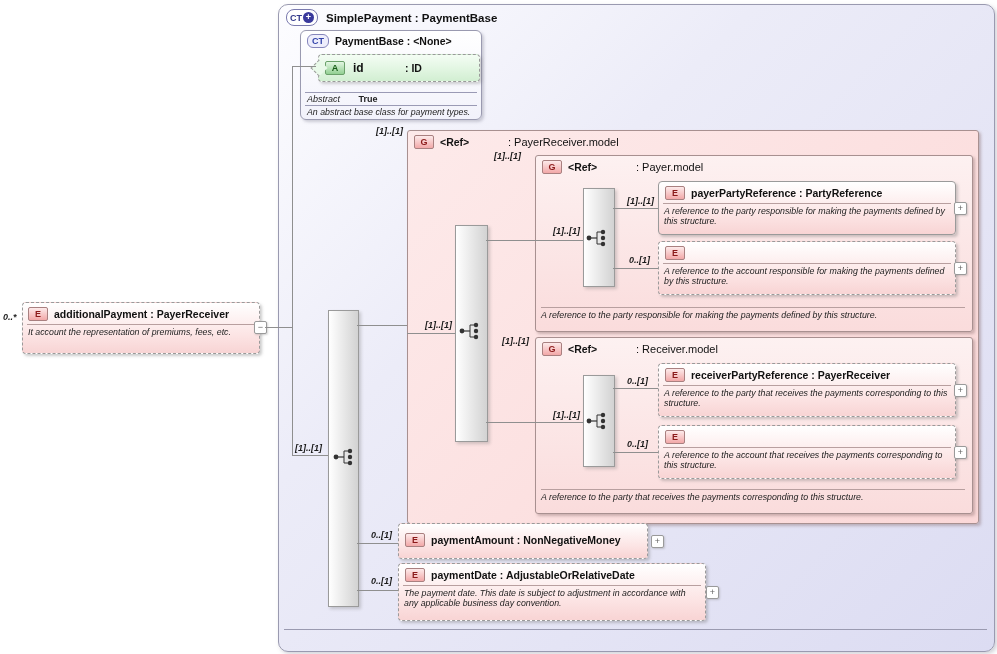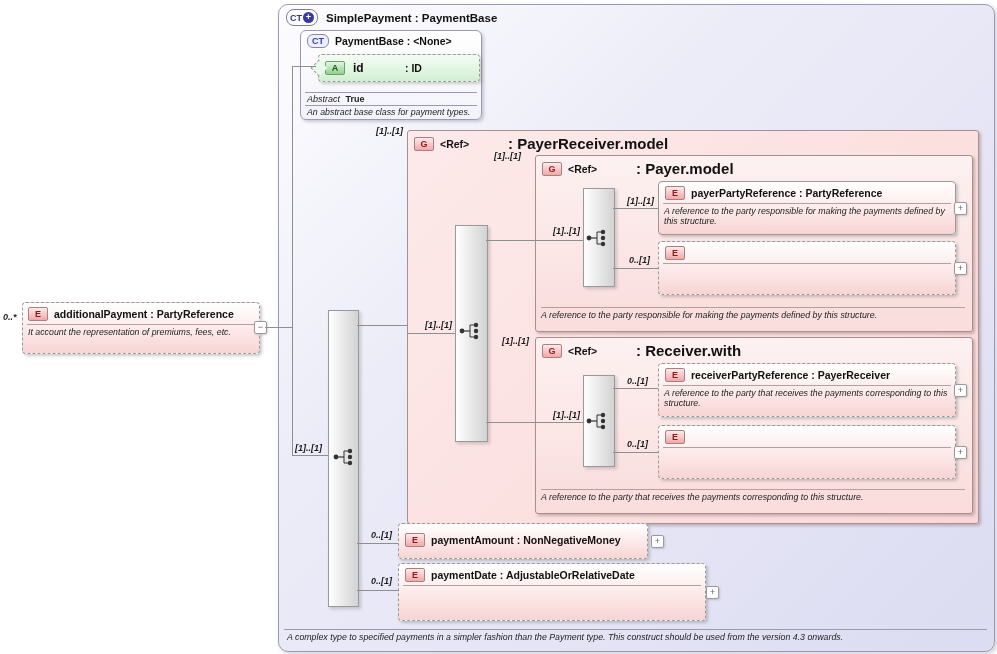--- a/index.html
+++ b/index.html
@@ -36,21 +36,21 @@
   .esep{margin:3px 4px 0 4px;border-top:1px solid #b89f9f;}
   .edoc{font-size:8.8px;font-style:italic;color:#222;padding:2px 5px 0 5px;line-height:1.18;}
 
   
   .gbox{position:absolute;border:1px solid #a89090;border-radius:3px;
     box-shadow:2px 2px 3px rgba(130,100,100,.4);}
   .gbox.pr{background:linear-gradient(135deg,#fdeaea 0%,#fbd8d8 100%);}
   .gbox.sub{background:linear-gradient(180deg,#fdf1f1 0%,#fadcdc 100%);}
   .ghead{display:flex;align-items:center;gap:6px;padding:4px 6px 0 6px;}
   .gref{font-size:10.5px;font-weight:bold;color:#111;width:62px;}
-  .gtype{font-size:15px;font-weight:bold;color:#111;white-space:nowrap;}
+  .gtype{font-size:11px;font-weight:normal;color:#111;white-space:nowrap;}
   .gfooter{position:absolute;left:5px;right:7px;top:151px;border-top:1px solid #b89f9f;
     padding-top:2px;font-size:8.8px;font-style:italic;color:#222;}
 
   
   .pbbox{position:absolute;left:300px;top:30px;width:180px;height:88px;
     background:linear-gradient(180deg,#ffffff,#f2f2fb);border:1px solid #9a9ab0;border-radius:6px;
     box-shadow:2px 2px 3px rgba(120,120,140,.35);}
   .pbhead{display:flex;align-items:center;gap:6px;padding:3px 6px 0 6px;}
   .pbtitle{font-size:10.5px;font-weight:bold;color:#111;}
   .attrbox{position:absolute;left:17px;top:23px;width:148px;height:26px;
@@ -98,31 +98,31 @@
     </div>
     <div class="attrbox">
       <span class="attrpoint"></span>
       <span class="badge a">A</span>
       <span class="attrname">id</span>
       <span class="attrtype">: ID</span>
     </div>
     <div class="pbsep" style="top:61px"></div>
     <div class="pbrow" style="top:63px">
       <span style="font-style:italic">Abstract</span>
-      <span style="font-weight:bold;margin-left:3px">True</span>
+      <span style="font-weight:bold;margin-left:16px">True</span>
     </div>
     <div class="pbsep" style="top:74px"></div>
     <div class="pbdoc" style="top:76px">An abstract base class for payment types.</div>
   </div>
 
   <span class="card" style="left:3px;top:312px">0..*</span>
   <div class="ebox dashed" style="left:22px;top:302px;width:236px;height:50px">
     <div class="ehead" style="padding-left:5px">
       <span class="badge e">E</span>
-      <span class="etitle">additionalPayment : PartyReference</span>
+      <span class="etitle">additionalPayment : PayerReceiver</span>
     </div>
     <div class="esep"></div>
     <div class="edoc">It account the representation of premiums, fees, etc.</div>
   </div>
   <div class="pm" style="left:254px;top:321px">−</div>
 
   <div class="hline" style="left:265px;top:327px;width:27px"></div>
   <div class="vline" style="left:292px;top:66px;height:390px"></div>
   <div class="hline" style="left:292px;top:66px;width:24px"></div>
   <div class="hline" style="left:292px;top:455px;width:36px"></div>
@@ -145,21 +145,21 @@
       <span class="gtype">: Payer.model</span>
     </div>
     <div class="gfooter">A reference to the party responsible for making the payments defined by this structure.</div>
   </div>
 
   <span class="card" style="left:502px;top:336px">[1]..[1]</span>
   <div class="gbox sub" style="left:535px;top:337px;width:436px;height:175px">
     <div class="ghead">
       <span class="badge g">G</span>
       <span class="gref">&lt;Ref&gt;</span>
-      <span class="gtype">: Receiver.with</span>
+      <span class="gtype">: Receiver.model</span>
     </div>
     <div class="gfooter">A reference to the party that receives the payments corresponding to this structure.</div>
   </div>
 
   <div class="seqbar" style="left:328px;top:310px;width:29px;height:295px"></div>
   <svg class="seqicon" style="left:333px;top:447px" width="24" height="20" viewBox="0 0 24 20">
     <line x1="1" y1="10" x2="11" y2="10" stroke="#333" stroke-width="1.2"></line>
       <circle cx="3" cy="10" r="2.4" fill="#333"></circle>
     <line x1="11" y1="4" x2="11" y2="16" stroke="#333"></line>
       <line x1="11" y1="4" x2="16" y2="4" stroke="#333"></line>
@@ -230,56 +230,58 @@
     <div class="esep"></div>
     <div class="edoc">A reference to the party responsible for making the payments defined by this structure.</div>
   </div>
   <div class="pm" style="left:954px;top:202px">+</div>
 
   <div class="ebox dashed" style="left:658px;top:241px;width:296px;height:52px">
     <div class="ehead">
       <span class="badge e">E</span>
     </div>
     <div class="esep"></div>
+    <div class="edoc">A reference to the account responsible for making the payments defined by this structure.</div>
   </div>
   <div class="pm" style="left:954px;top:262px">+</div>
 
   <div class="ebox dashed" style="left:658px;top:363px;width:296px;height:52px">
     <div class="ehead">
       <span class="badge e">E</span>
       <span class="etitle">receiverPartyReference : PayerReceiver</span>
     </div>
     <div class="esep"></div>
     <div class="edoc">A reference to the party that receives the payments corresponding to this structure.</div>
   </div>
   <div class="pm" style="left:954px;top:384px">+</div>
 
   <div class="ebox dashed" style="left:658px;top:425px;width:296px;height:52px">
     <div class="ehead">
       <span class="badge e">E</span>
     </div>
     <div class="esep"></div>
+    <div class="edoc">A reference to the account that receives the payments corresponding to this structure.</div>
   </div>
   <div class="pm" style="left:954px;top:446px">+</div>
 
   <span class="card" style="left:371px;top:530px">0..[1]</span>
   <div class="ebox dashed" style="left:398px;top:523px;width:248px;height:34px">
     <div class="ehead" style="padding-top:9px">
       <span class="badge e">E</span>
       <span class="etitle">paymentAmount : NonNegativeMoney</span>
     </div>
   </div>
   <div class="pm" style="left:651px;top:535px">+</div>
 
   <span class="card" style="left:371px;top:576px">0..[1]</span>
   <div class="ebox dashed" style="left:398px;top:563px;width:306px;height:56px">
     <div class="ehead">
       <span class="badge e">E</span>
       <span class="etitle">paymentDate : AdjustableOrRelativeDate</span>
     </div>
     <div class="esep"></div>
+    <div class="edoc">The payment date. This date is subject to adjustment in accordance with any applicable business day convention.</div>
   </div>
   <div class="pm" style="left:706px;top:586px">+</div>
 
   <div class="rootfootsep"></div>
-  <div class="rootfoot">A complex type to specified payments in a simpler fashion than the Payment type. This construct should be used from the version 4.3 onwards.</div>
 
 </div>
 
 </body></html>

